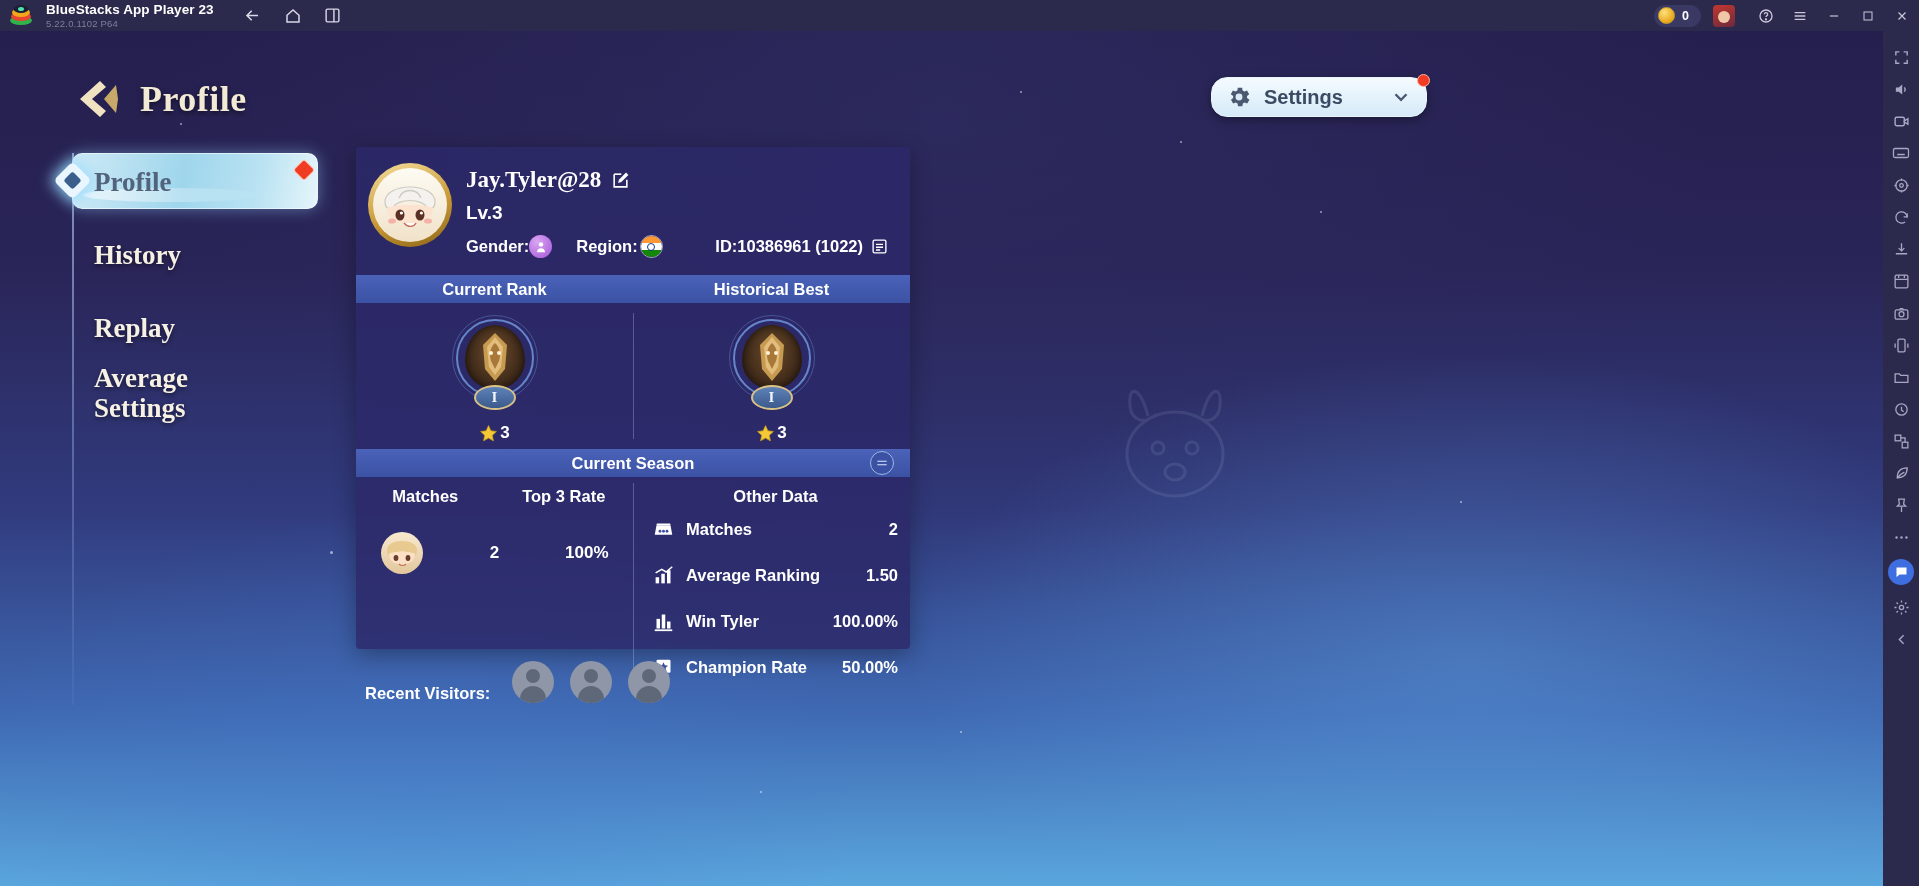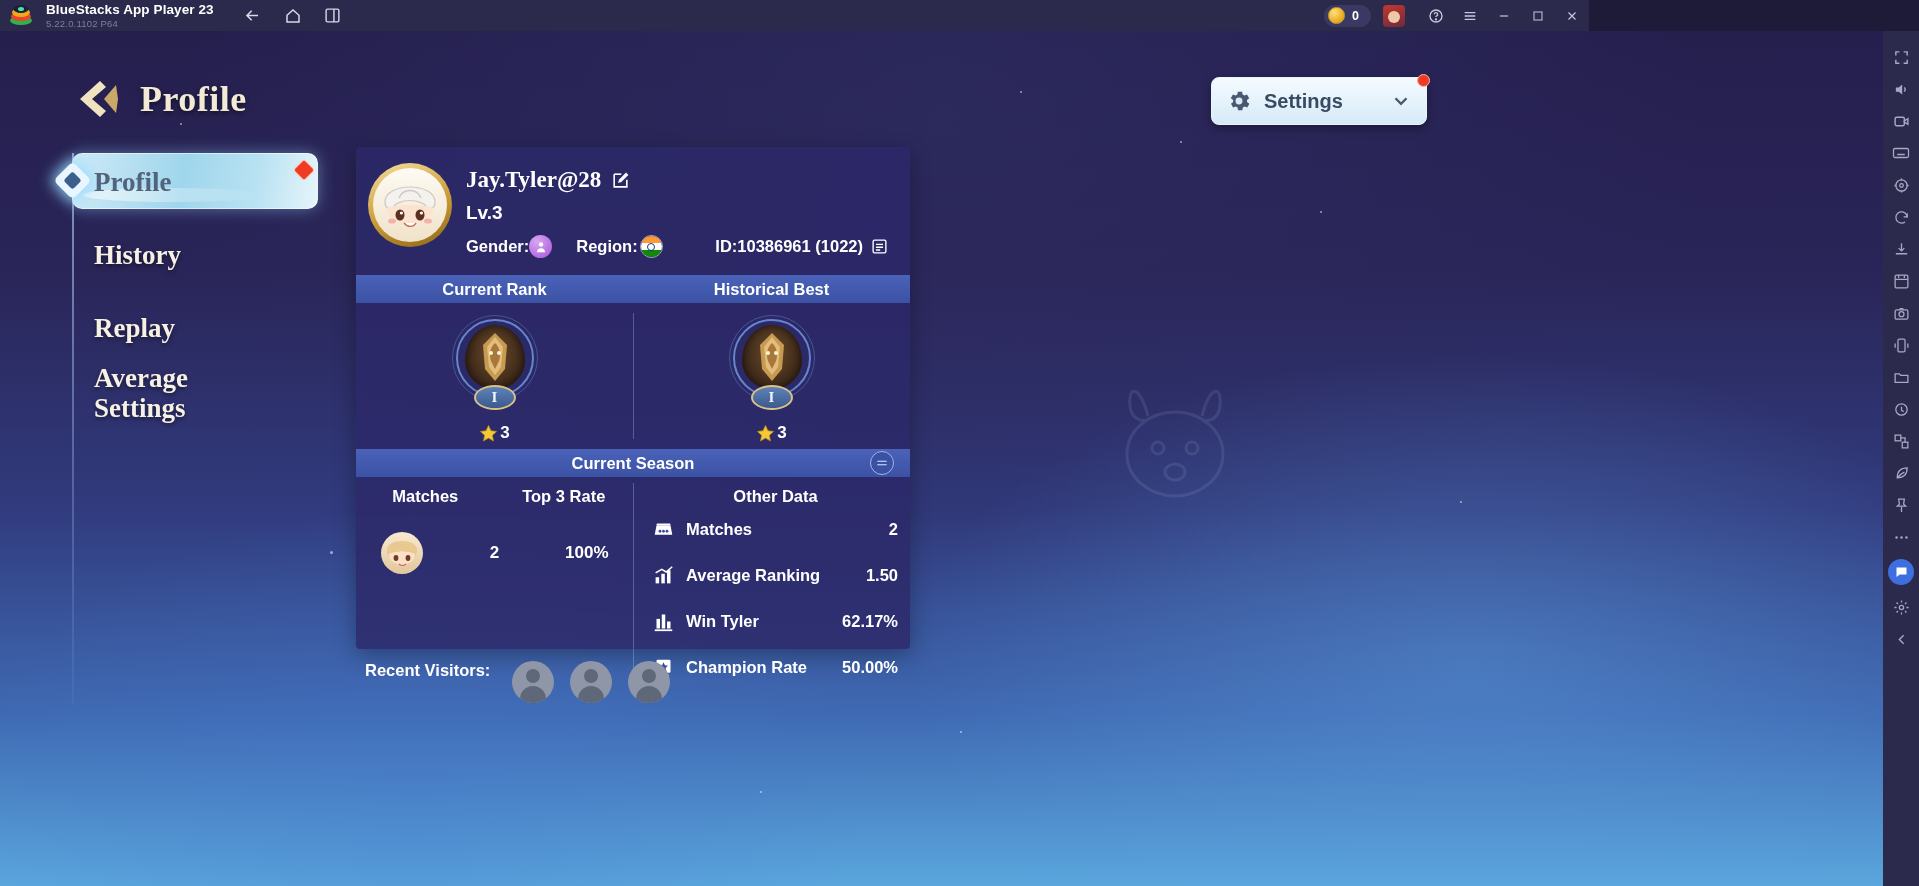--- a/index.html
+++ b/index.html
@@ -4,21 +4,21 @@
 <style>
   * { margin:0; padding:0; box-sizing:border-box; }
   html,body { width:1919px; height:886px; overflow:hidden; }
   body {
     font-family:"Liberation Sans", sans-serif;
     background:#1d1b38;
   }
 
   
   #titlebar {
-    position:absolute; left:0; top:0; width:1589px; height:31px;
+    position:absolute; left:0; top:0; width:1919px; height:31px;
     background:#2b2a4c; display:flex; align-items:center;
   }
   .bs-logo { width:22px; height:22px; margin-left:10px; position:relative; flex:none; }
   .bs-logo i { position:absolute; border-radius:50%; left:50%; transform:translateX(-50%); }
   .bs-logo i:nth-child(1){ width:22px;height:9px; top:11px; background:#2fb34a;}
   .bs-logo i:nth-child(2){ width:20px;height:9px; top:7px; background:#e8462f;}
   .bs-logo i:nth-child(3){ width:18px;height:9px; top:3px; background:#f2a81d;}
   .bs-logo i:nth-child(4){ width:15px;height:8px; top:0px; background:#1b2133;}
   .bs-logo i:nth-child(5){ width:6px;height:4px; top:2px; background:#4fe0b0;}
 
@@ -74,23 +74,23 @@
 
   
   #page-header { position:absolute; left:70px; top:44px; display:flex; align-items:center; gap:18px; }
   #back-chevron { width:52px; height:48px; position:relative; }
   #page-title { font-family:"Liberation Serif", serif; font-size:36px; color:#f3ead6;
                 font-weight:700; letter-spacing:.5px;
                 text-shadow:0 2px 5px rgba(0,0,0,.55); }
 
   
   #settings-btn {
-    position:absolute; right:456px; top:46px; width:216px; height:48px;
+    position:absolute; right:456px; top:46px; width:216px; height:40px;
     background:linear-gradient(180deg,#f4fbff,#d6eaf8);
-    border:1px solid #eaf4fb; border-radius:8px;
+    border:1px solid #eaf4fb; border-radius:16px;
     display:flex; align-items:center; padding:0 14px; gap:12px; cursor:pointer;
     box-shadow:0 3px 10px rgba(0,0,0,.35);
   }
   #settings-badge { position:absolute; right:-4px; top:-4px; width:13px; height:13px;
                     border-radius:50%; background:#ef3c23; border:1px solid #ffb3a5; }
   #settings-label { font-size:20px; color:#3b4a63; font-weight:600; flex:1; }
 
   
   #leftnav { position:absolute; left:72px; top:122px; width:250px; height:560px; }
   #nav-rail { position:absolute; left:0; top:0; width:2px; height:552px;
@@ -200,21 +200,21 @@
   .stat-val { font-size:17px; color:#ffffff; font-weight:700; }
 
   #right-stats { width:50%; padding:10px 12px 0 20px; }
   #other-head { text-align:center; font-size:16.5px; color:#ffffff; font-weight:600; }
   .orow { display:flex; align-items:center; height:46px; gap:12px; }
   .oicon { width:21px; height:21px; flex:none; color:#ffffff; }
   .olabel { font-size:16.5px; color:#ffffff; font-weight:600; }
   .oval { margin-left:auto; font-size:16.5px; color:#ffffff; font-weight:700; }
 
   
-  #visitors { position:absolute; left:365px; top:630px; display:flex; align-items:flex-start; gap:16px; }
+  #visitors { position:absolute; left:365px; top:630px; display:flex; align-items:flex-end; gap:16px; }
   #visitors-label { font-size:16.5px; color:#ffffff; font-weight:600; margin-right:6px; }
   .vis { width:42px; height:42px; border-radius:50%; background:#8e96a8; cursor:pointer;
          position:relative; overflow:hidden; }
   .vis::before{ content:""; position:absolute; left:50%; top:8px; width:14px; height:14px;
          margin-left:-7px; border-radius:50%; background:#5f6879; }
   .vis::after{ content:""; position:absolute; left:50%; top:25px; width:26px; height:18px;
          margin-left:-13px; border-radius:13px 13px 0 0; background:#5f6879; }
 </style>
 </head>
 <body>
@@ -522,21 +522,21 @@
         </div>
 
         <div class="orow">
           <svg class="oicon" viewBox="0 0 24 24" fill="currentColor">
             <rect x="4" y="9" width="4" height="11"></rect>
               <rect x="10" y="4" width="4" height="16"></rect>
             <rect x="16" y="12" width="4" height="8"></rect>
               <rect x="2" y="21" width="20" height="2"></rect>
           </svg>
           <span class="olabel">Win Tyler</span>
-          <span class="oval">62.17%</span>
+          <span class="oval">100.00%</span>
         </div>
 
         <div class="orow">
           <svg class="oicon" viewBox="0 0 24 24" fill="currentColor">
             <rect x="4" y="3" width="16" height="15" rx="1.5"></rect>
             <path d="M12 6l1.6 3.4 3.6.5-2.7 2.5.7 3.6L12 14.3 8.8 16l.7-3.6L6.8 9.9l3.6-.5z" fill="#3a4da0"></path>
             <rect x="6" y="20" width="12" height="2" rx="1"></rect>
           </svg>
           <span class="olabel">Champion Rate</span>
           <span class="oval">50.00%</span>

